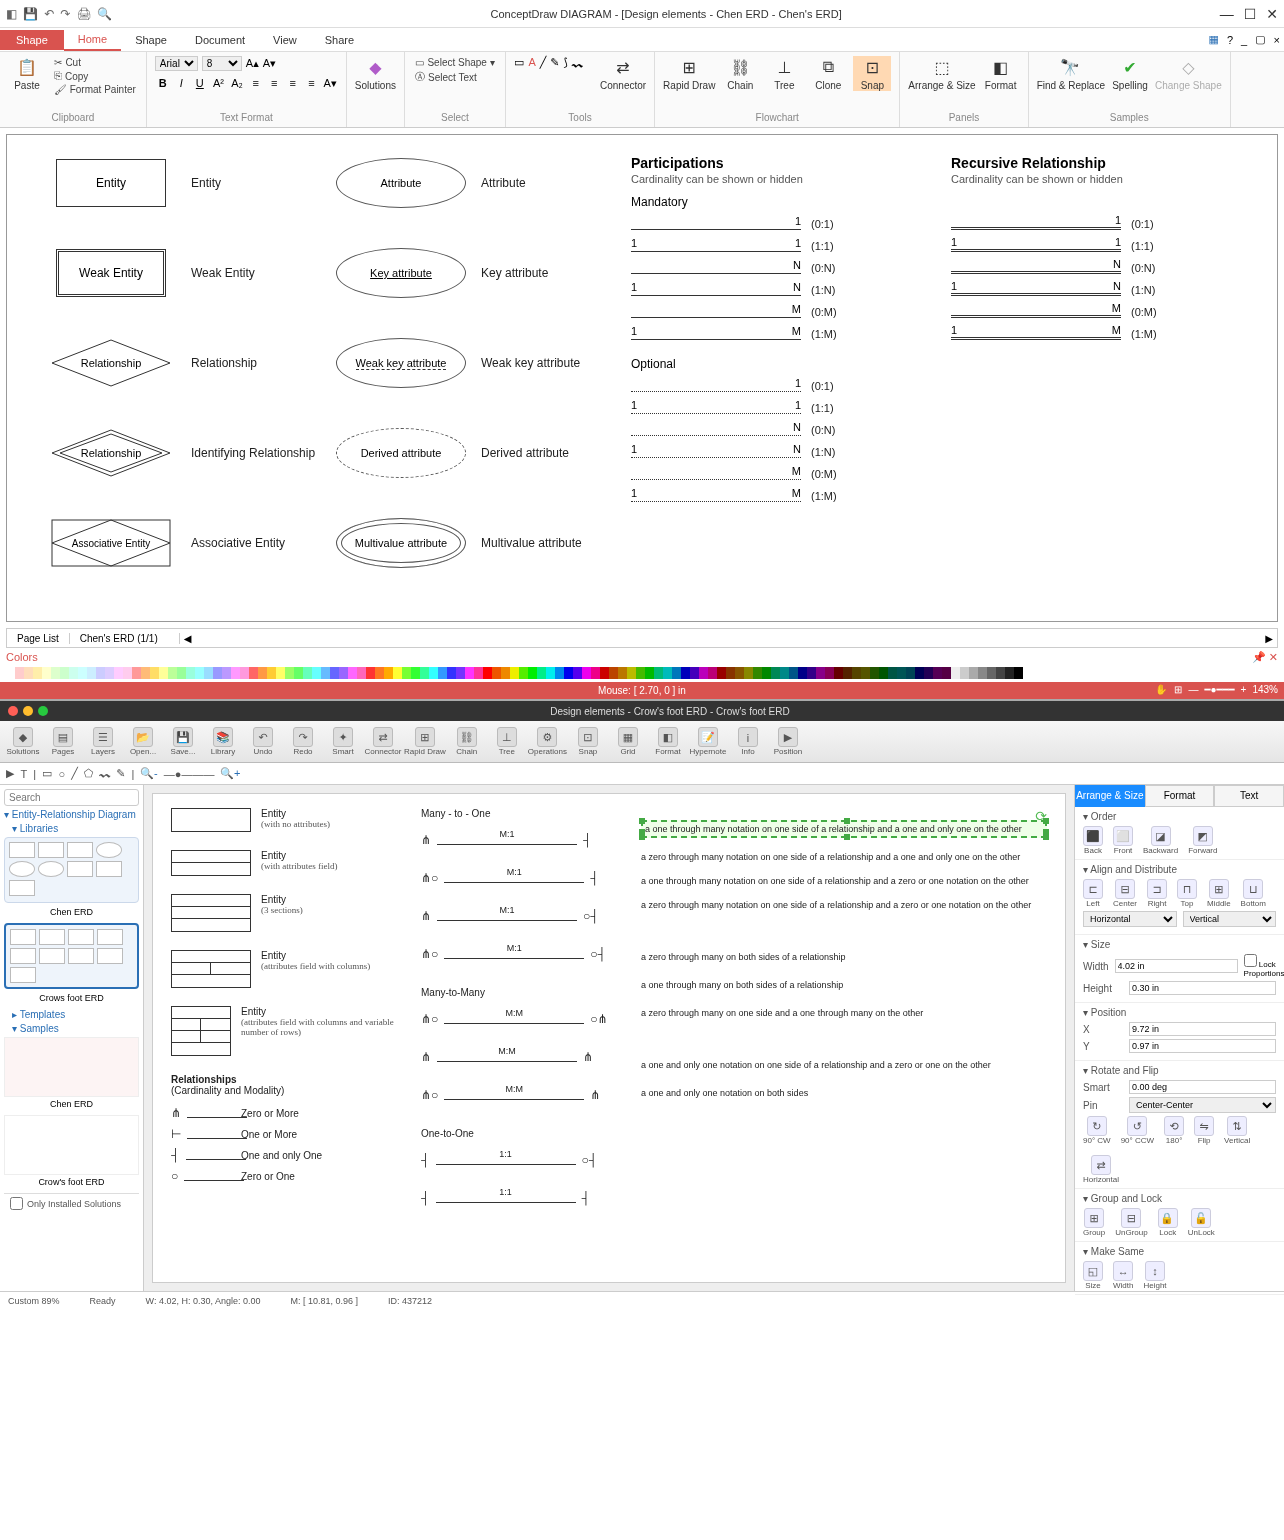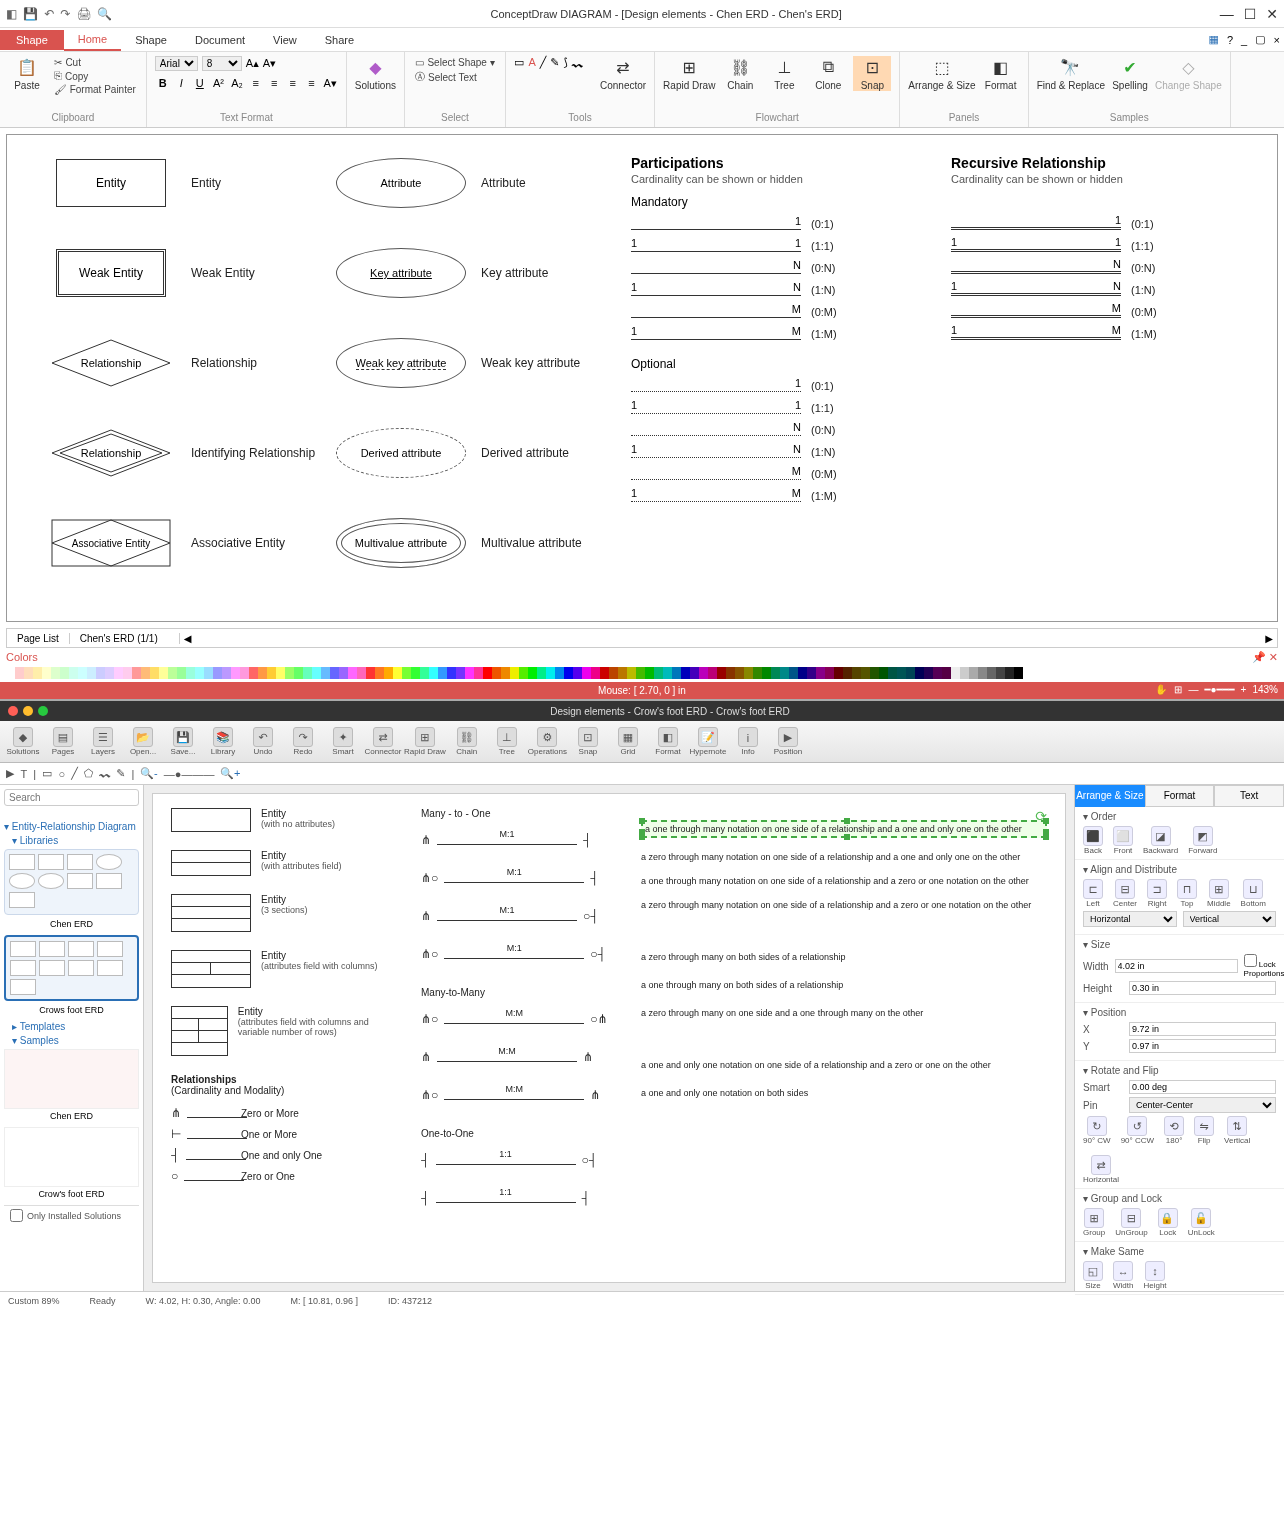--- a/index.html
+++ b/index.html
@@ -68,38 +68,38 @@
 .mac-tb { background:#333; color:#ddd; height:20px; display:flex; align-items:center; font-size:10px; }
 .mac-tb .dots { display:flex; gap:5px; padding:0 8px; }
 .dot { width:10px; height:10px; border-radius:50%; }
 .mac-tb .mtitle { flex:1; text-align:center; }
 .mac-toolbar { background:linear-gradient(#f7f7f7,#e5e5e5); border-bottom:1px solid #bbb; height:42px; display:flex; gap:2px; padding:2px 4px; }
 .mtbtn { display:flex; flex-direction:column; align-items:center; font-size:8px; color:#555; min-width:38px; justify-content:center; }
 .mtbtn .mic { width:20px; height:20px; background:#ddd; border:1px solid #bbb; border-radius:3px; display:flex;align-items:center;justify-content:center;font-size:11px; }
 .mac-tools2 { height:22px; border-bottom:1px solid #ccc; display:flex; align-items:center; gap:6px; padding:0 6px; font-size:11px; color:#555; }
 .mac-body { display:flex; height:506px; }
 .mac-side { width:144px; border-right:1px solid #ccc; padding:4px; font-size:10px; overflow:hidden; }
-.mac-side .search { width:100%; border:1px solid #ccc; border-radius:3px; padding:2px 4px; font-size:10px; margin-bottom:12px; }
+.mac-side .search { width:100%; border:1px solid #ccc; border-radius:3px; padding:2px 4px; font-size:10px; margin-bottom:0; }
 .tree-h { color:#2a6fb5; font-size:10px; margin:3px 0; }
 .lib-thumb { border:1px solid #cbd8ea; background:#eef4fb; border-radius:4px; height:66px; margin-bottom:4px; display:flex; flex-wrap:wrap; gap:3px; padding:4px; align-content:flex-start; }
 .lib-thumb.sel { border:2px solid #2a6fb5; }
 .lib-thumb .th { background:#fff; border:1px solid #bbb; width:26px; height:16px; }
 .lib-lab { text-align:center; font-size:9px; margin-bottom:6px; }
 .samp { height:60px; background:#fdf4f4; border:1px solid #eee; margin-bottom:2px; }
 .mac-canvas { flex:1; background:#eee; padding:8px; overflow:hidden; }
 .mac-page { background:#fff; border:1px solid #ccc; height:100%; padding:14px 18px; font-size:10px; color:#222; display:flex; gap:20px; }
 .mcol1 { width:230px; }
 .mcol2 { width:200px; }
 .mcol3 { flex:1; }
 .ent-box { border:1px solid #333; width:80px; margin-bottom:4px; }
 .ent-box .r { border-bottom:1px solid #333; height:12px; }
 .ent-box .r:last-child { border-bottom:none; }
 .ent-row { display:flex; gap:10px; margin-bottom:14px; align-items:flex-start; }
 .ent-txt .et { font-size:10px; }
-.ent-txt .es { font-size:9px; color:#555; }
+.ent-txt .es { font-size:9px; color:#555;font-family:Liberation Serif, serif; }
 .rel-line { display:flex; align-items:center; gap:6px; height:18px; }
 .rline { width:140px; height:10px; position:relative; border-bottom:1px solid #333; }
 .rline .mid { position:absolute; left:50%; top:-6px; transform:translateX(-50%); font-size:9px; }
 .crow-l, .crow-r { font-size:12px; }
 .desc { font-size:9px; color:#222; margin-bottom:8px; }
 .sel-box { border:2px dashed #4a4; background:#efffe8; padding:2px; position:relative; }
 .sel-box .h { width:6px;height:6px;background:#4a4;position:absolute; }
 .mac-right { width:210px; border-left:1px solid #ccc; font-size:10px; }
 .rtabs { display:flex; height:22px; }
 .rtab { flex:1; text-align:center; padding:4px 0; border:1px solid #ccc; background:#f5f5f5; }

